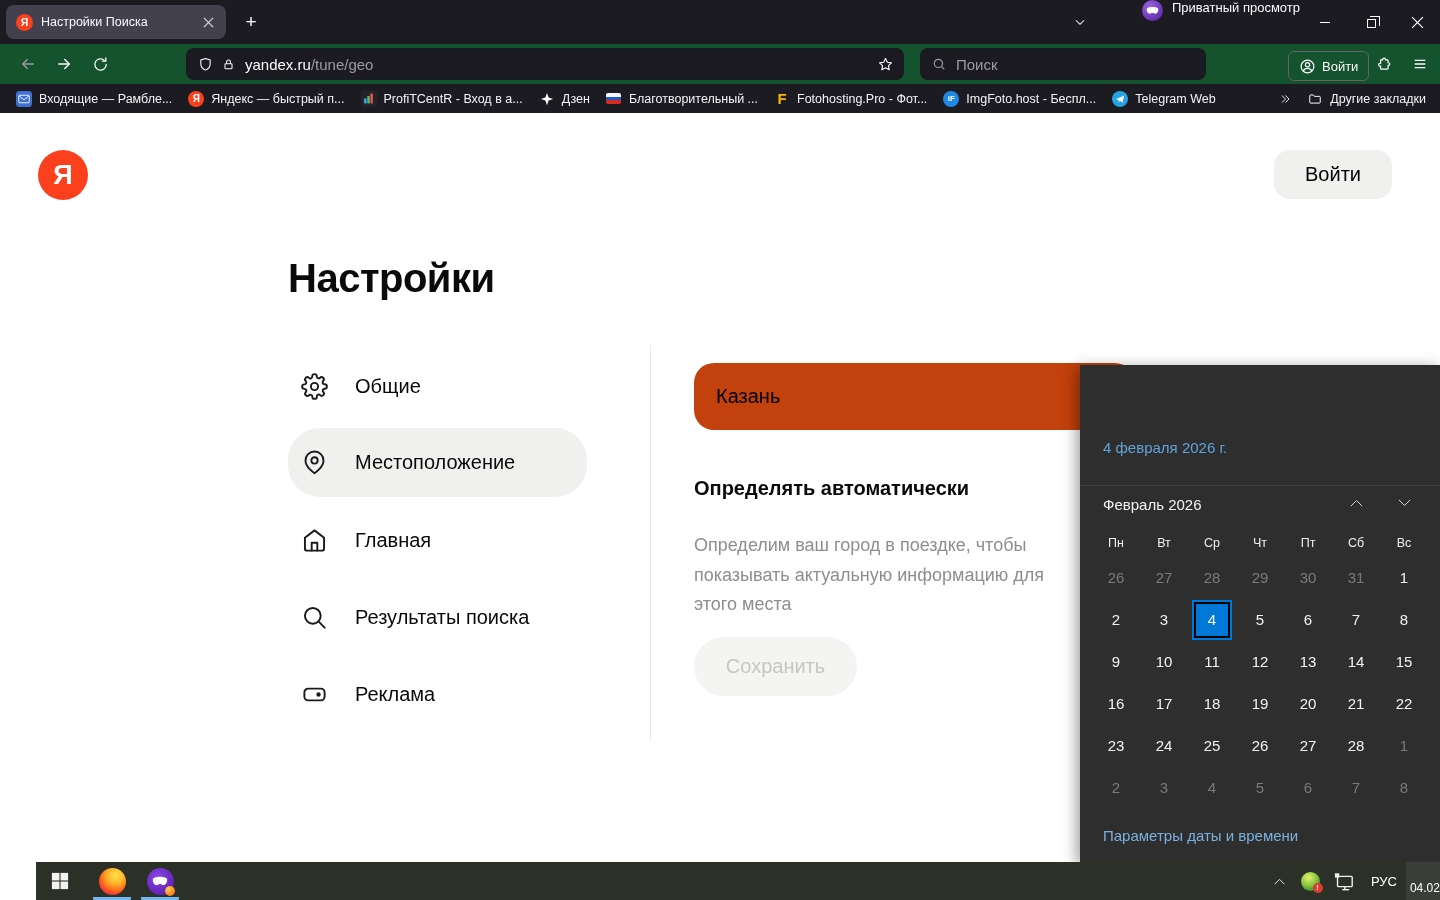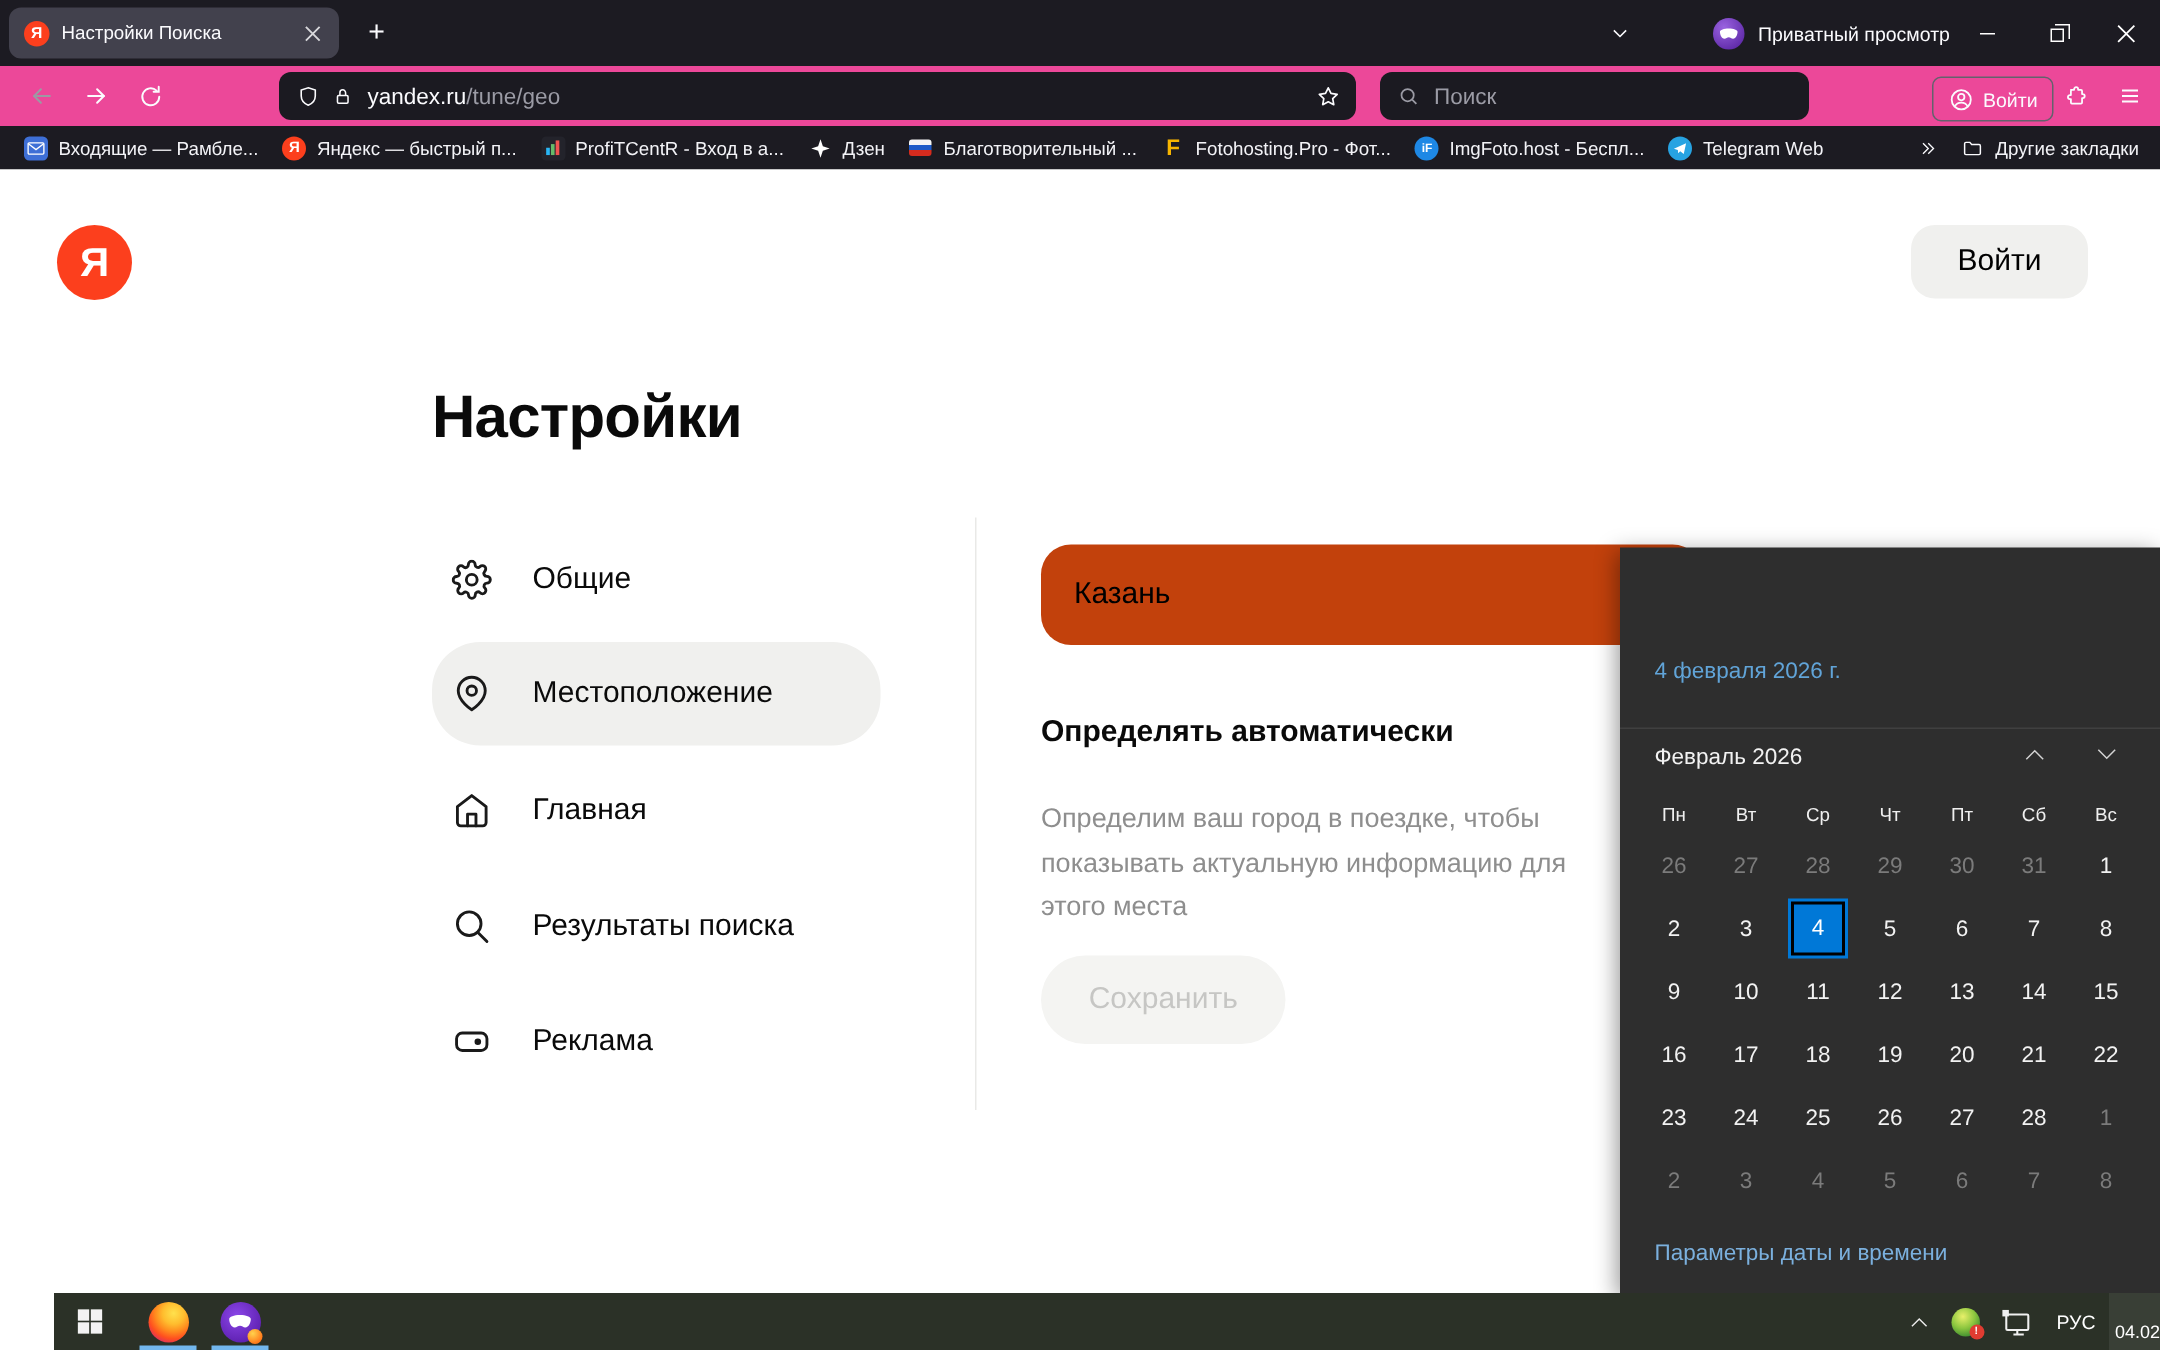--- a/index.html
+++ b/index.html
@@ -10,31 +10,31 @@
   #titlebar { position:absolute; left:0; top:0; width:1440px; height:44px; background:#1c1b22; }
   .tab { position:absolute; left:6px; top:5px; width:220px; height:34px; background:#42414d; border-radius:8px;
          display:flex; align-items:center; padding:0 8px 0 10px; }
   .tab-fav { width:17px; height:17px; border-radius:50%; background:#fc3f1d; color:#fff; font-size:10.5px; font-weight:bold;
              display:flex; align-items:center; justify-content:center; flex:0 0 auto; }
   .tab-title { color:#fbfbfe; font-size:12.5px; margin-left:8px; flex:1 1 auto; white-space:nowrap; overflow:hidden; }
   .tab-close { color:#d7d7db; font-size:13px; width:20px; height:20px; display:flex; align-items:center; justify-content:center; border-radius:4px; }
   .newtab { position:absolute; left:236px; top:7px; width:30px; height:30px; color:#fbfbfe; font-size:19px; font-weight:300;
             display:flex; align-items:center; justify-content:center; border-radius:6px; }
   .tablist-btn { position:absolute; left:1064px; top:6px; width:32px; height:32px; display:flex; align-items:center; justify-content:center; }
-  .private-badge { position:absolute; left:1142px; top:0; height:44px; display:flex; align-items:center; gap:9px; }
+  .private-badge { position:absolute; left:1142px; top:0; height:44px; display:flex; align-items:flex-start; gap:9px; }
   .mask-circle { width:21px; height:21px; border-radius:50%; background:radial-gradient(circle at 35% 30%, #9a63e0, #5f2aa8 80%);
                  display:flex; align-items:center; justify-content:center; }
   .private-label { color:#fbfbfe; font-size:13px; }
   .win-btn { position:absolute; top:0; width:46px; height:44px; display:flex; align-items:center; justify-content:center; }
   #btn-min { left:1302px; } #btn-restore { left:1348px; } #btn-close { left:1394px; }
   .restore-glyph { width:9px; height:9px; border:1px solid #fff; position:relative; margin-top:2px; }
   .restore-glyph::before { content:""; position:absolute; left:2px; top:-4px; width:9px; height:9px; border:1px solid #fff; border-left:none; border-bottom:none; }
 
   
-  #toolbar { position:absolute; left:0; top:44px; width:1440px; height:40px; background:#ec4899; }
+  #toolbar { position:absolute; left:0; top:44px; width:1440px; height:40px; background:#14532d; }
   .nav-btn { position:absolute; top:4px; width:32px; height:32px; display:flex; align-items:center; justify-content:center; border-radius:6px; }
   #btn-back { left:12px; } #btn-fwd { left:48px; } #btn-reload { left:84px; }
   .urlbar { position:absolute; left:186px; top:4px; width:718px; height:32px; background:#1b1a21; border-radius:8px;
             display:flex; align-items:center; padding:0 10px 0 12px; }
   .url-domain { color:#fbfbfe; font-size:15px; margin-left:10px; }
   .url-path { color:#9b9ba5; font-size:15px; }
   .urlbar .spacer { flex:1; }
   .searchbar { position:absolute; left:920px; top:4px; width:286px; height:32px; background:#1b1a21; border-radius:8px;
                display:flex; align-items:center; padding:0 12px; gap:10px; }
   .searchbar input { background:transparent; border:none; outline:none; color:#d7d7db; font-size:15px; width:220px; font-family:inherit; }

